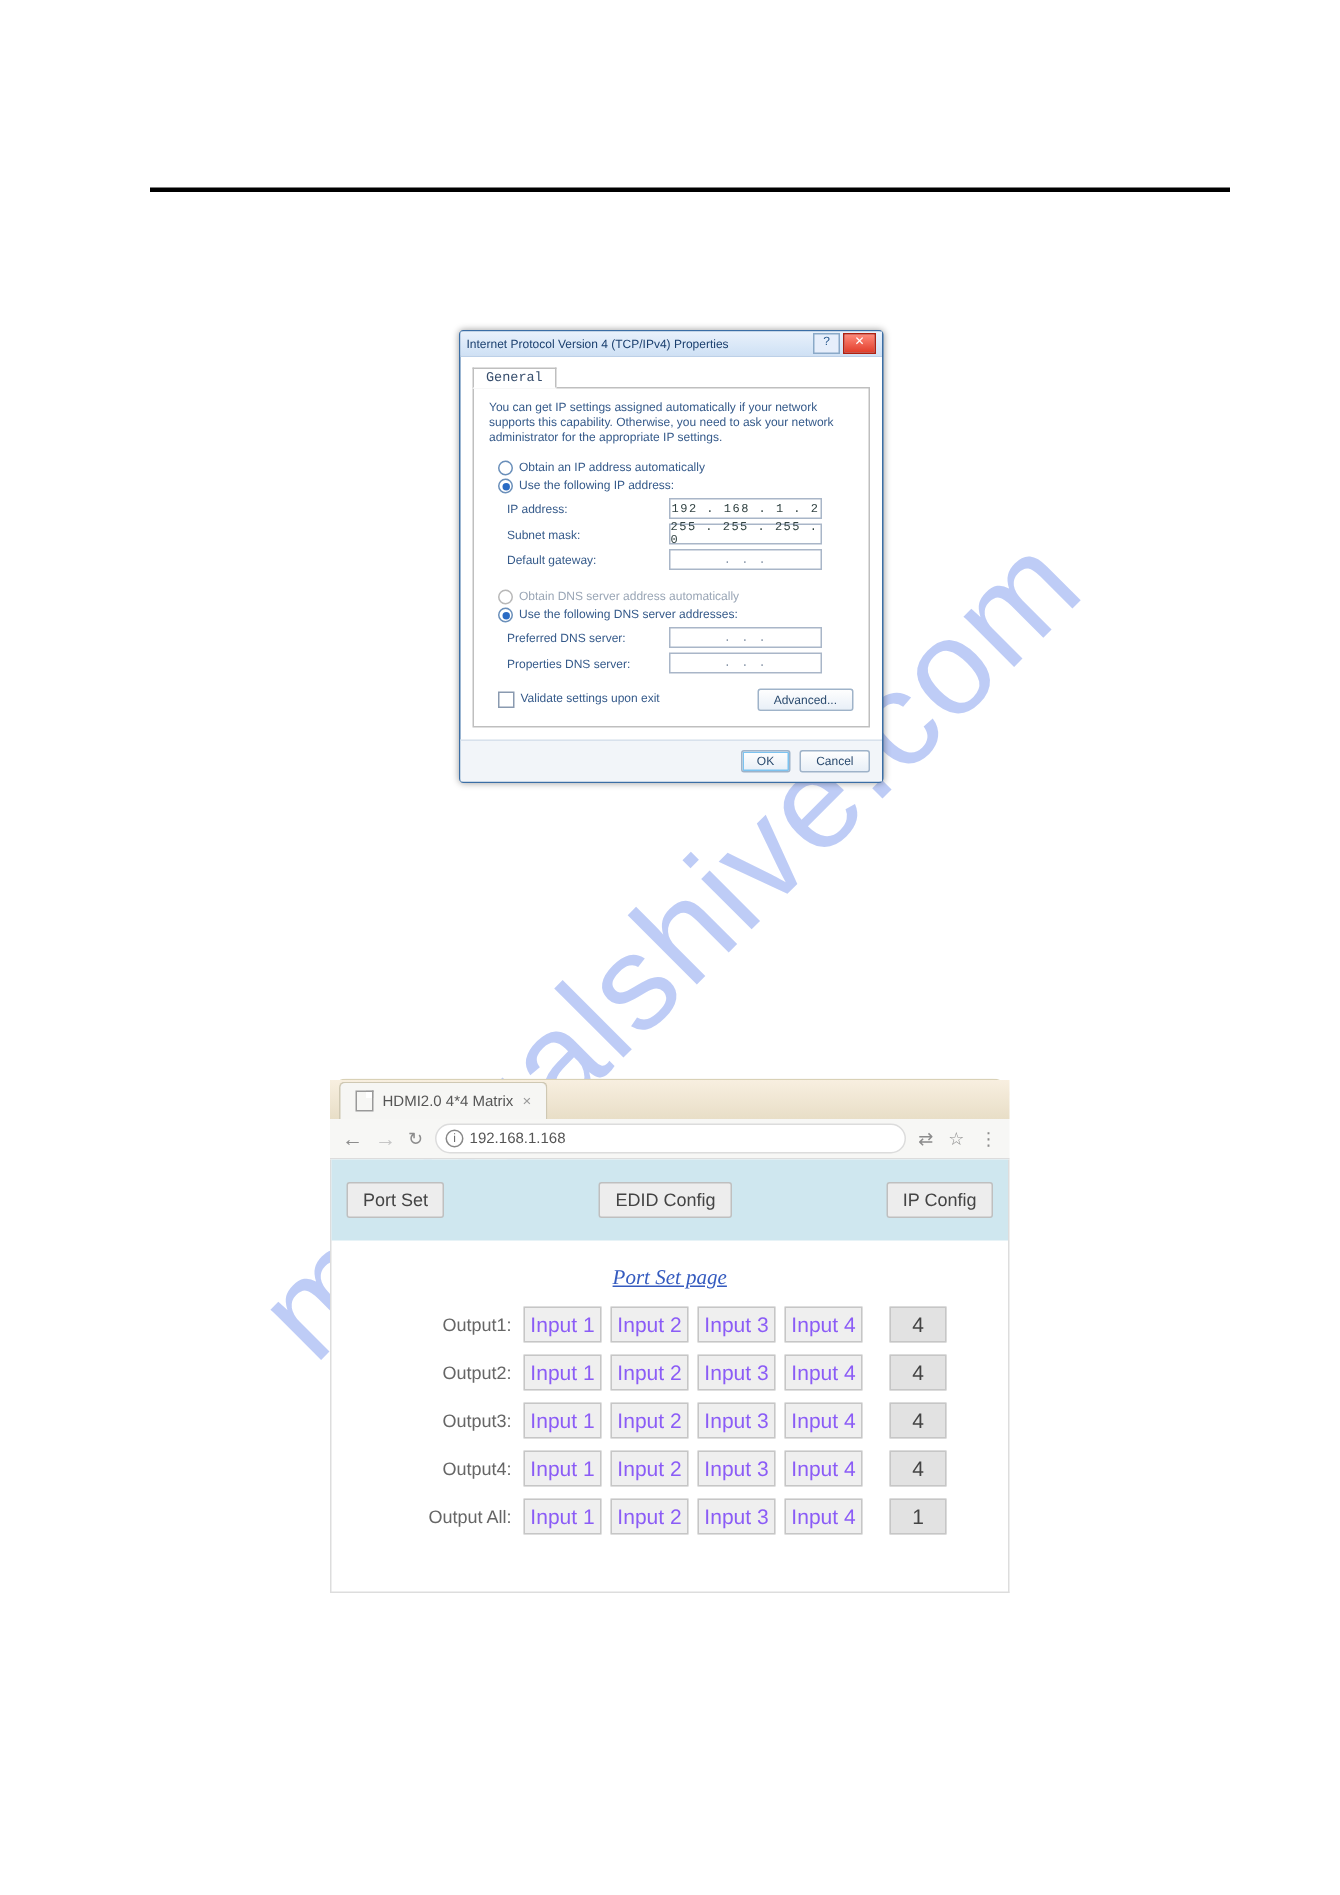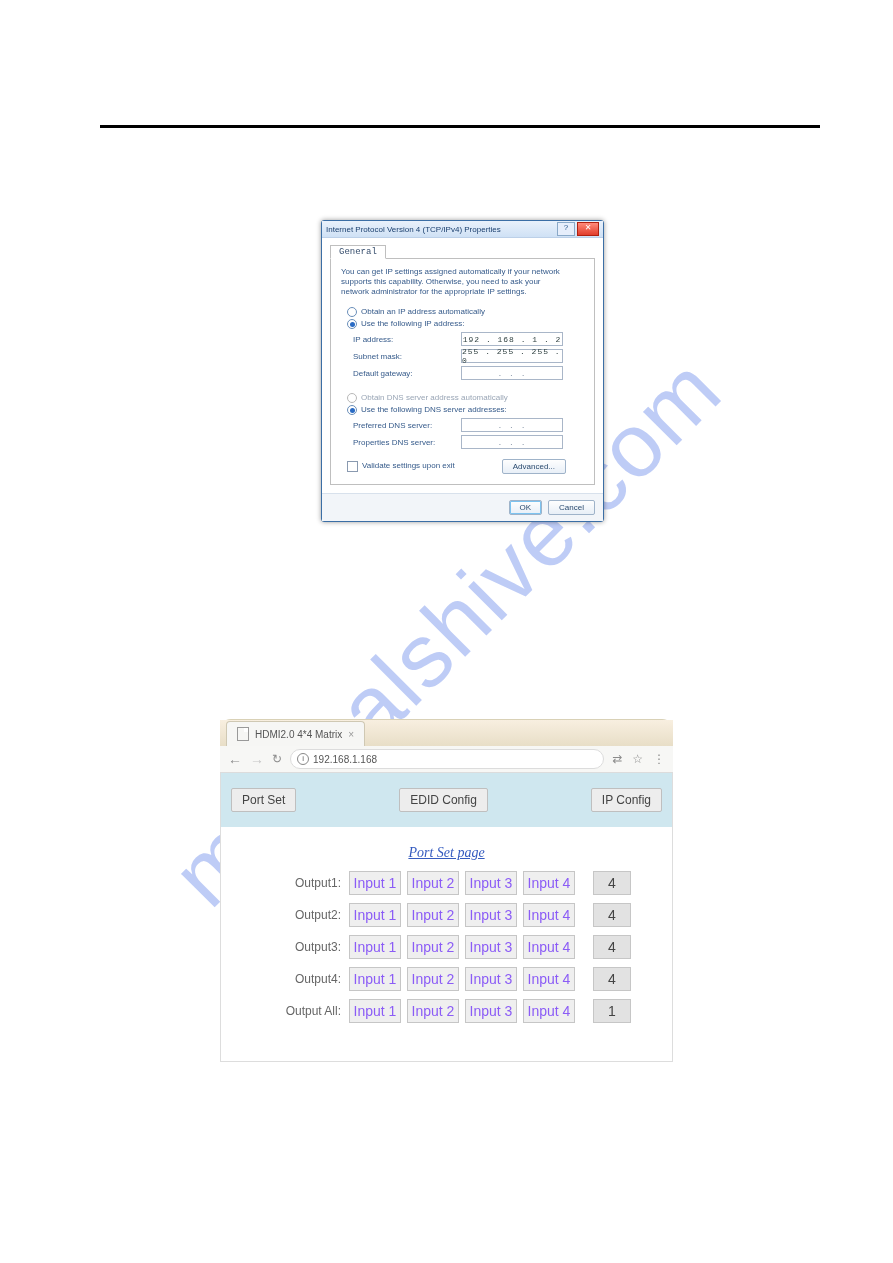--- a/index.html
+++ b/index.html
@@ -37,21 +37,20 @@
     position: absolute;
     left: 306px;
     top: 220px;
     width: 281px;
     border: 1px solid #3b6ea5;
     border-radius: 3px;
     box-shadow: 0 0 5px rgba(0,0,0,0.4);
     font-size: 9px;
     color: #2b5b8f;
     background: #fff;
-    margin-left: 15px;
   }
   .dialog-titlebar {
     height: 16px;
     background: linear-gradient(#e9f1fb, #cfe1f5);
     border-bottom: 1px solid #bcd0e8;
     padding: 0 4px;
     display: flex;
     align-items: center;
     justify-content: space-between;
   }
@@ -77,21 +76,21 @@
     background: #fff;
     padding: 1px 8px;
     font-size: 9px;
     color: #374e6d;
     position: relative;
     top: 1px;
     font-family: Liberation Mono, monospace;
   }
   .tab-page {
     border: 1px solid #bfbfbf;
-    padding: 8px 28px 10px 10px;
+    padding: 8px 10px 10px 10px;
     margin-top: 0px;
   }
   .desc {
     font-size: 8px;
     line-height: 10px;
     color: #355a8a;
     margin-bottom: 10px;
   }
   .radio-row, .check-row {
     display: flex;

